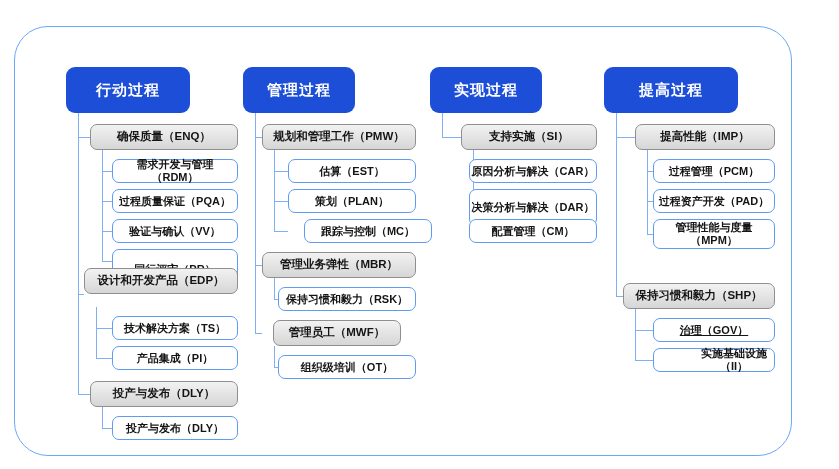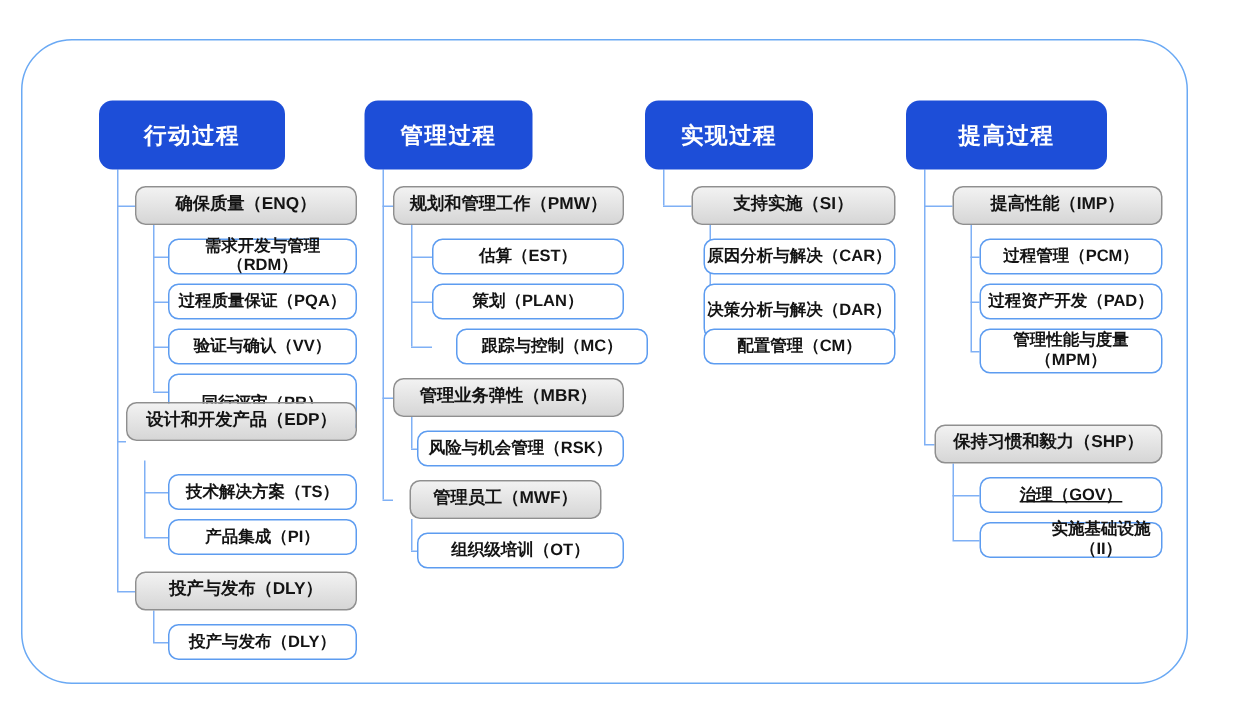--- a/index.html
+++ b/index.html
@@ -126,21 +126,21 @@
       <div class="conn h" style="left: 274px; top: 171px; width: 14px;"></div>
       <div class="leaf-box" style="left: 288px; top: 159px; width: 128px; height: 24px;">估算（EST）</div>
       <div class="conn h" style="left: 274px; top: 201px; width: 14px;"></div>
       <div class="leaf-box" style="left: 288px; top: 189px; width: 128px; height: 24px;">策划（PLAN）</div>
       <div class="conn h" style="left: 274px; top: 231px; width: 14px;"></div>
       <div class="leaf-box" style="left: 288px; top: 219px; width: 128px; height: 24px; margin-left: 16px;">跟踪与控制（MC）</div>
       <div class="conn h" style="left: 255px; top: 265px; width: 7px;"></div>
       <div class="group-box" style="left: 262px; top: 252px; width: 154px; height: 26px;">管理业务弹性（MBR）</div>
       <div class="conn v" style="left: 274px; top: 278px; height: 21px;"></div>
       <div class="conn h" style="left: 274px; top: 299px; width: 4px;"></div>
-      <div class="leaf-box" style="left: 278px; top: 287px; width: 138px; height: 24px;">风险与机会管理（RSK）</div>
+      <div class="leaf-box" style="left: 278px; top: 287px; width: 138px; height: 24px;">保持习惯和毅力（RSK）</div>
       <div class="conn h" style="left: 255px; top: 333px; width: 7px;"></div>
       <div class="group-box" style="left: 273px; top: 320px; width: 128px; height: 26px;">管理员工（MWF）</div>
       <div class="conn v" style="left: 274px; top: 346px; height: 21px;"></div>
       <div class="conn h" style="left: 274px; top: 367px; width: 4px;"></div>
       <div class="leaf-box" style="left: 278px; top: 355px; width: 138px; height: 24px;">组织级培训（OT）</div>
       <div class="col-header" style="left: 430px; top: 67px; width: 112px; height: 46px;">实现过程</div>
       <div class="conn v" style="left: 442px; top: 113px; height: 24px;"></div>
       <div class="conn h" style="left: 442px; top: 137px; width: 19px;"></div>
       <div class="group-box" style="left: 461px; top: 124px; width: 136px; height: 26px;">支持实施（SI）</div>
       <div class="conn v" style="left: 473px; top: 150px; height: 81px;"></div>

